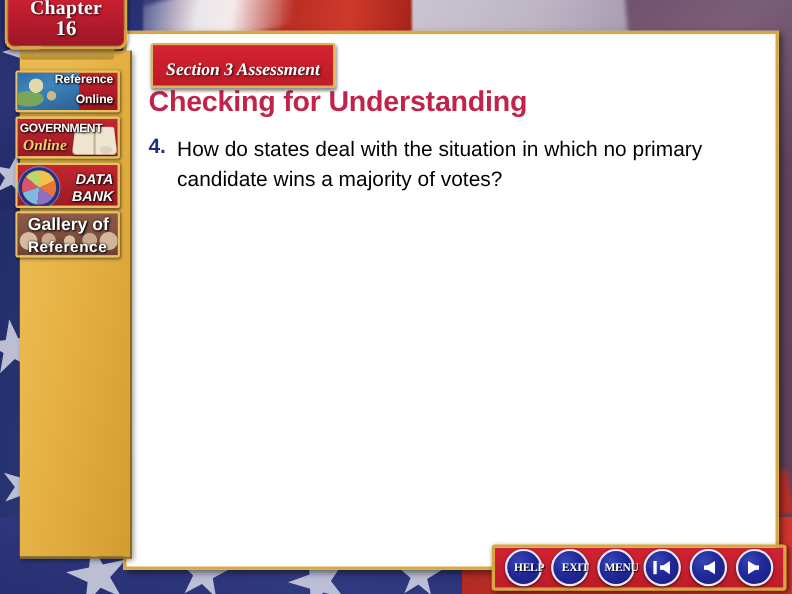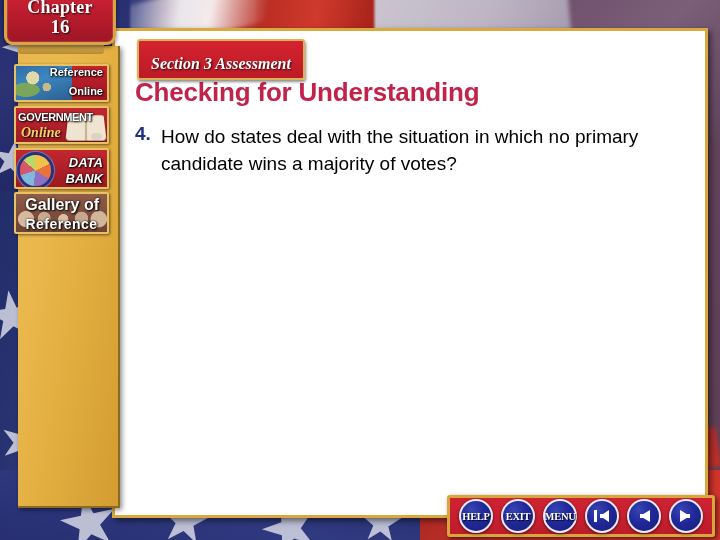--- a/index.html
+++ b/index.html
@@ -262,20 +262,21 @@
     background:radial-gradient(circle at 35% 30%, #3746b4 0%, #21289a 45%, #171e77 100%);
     border:2px solid #e9e9f2;
     box-shadow:0 1px 3px rgba(0,0,0,.6);
     display:flex; align-items:center; justify-content:center;
     cursor:pointer; flex:0 0 auto;
   }
   .nav-btn .txt {
     color:#fff; font-family:"Liberation Serif", serif;
     font-weight:bold; font-size:10.5px; letter-spacing:-.3px;
     text-shadow:1px 1px 1px rgba(0,0,0,.9);
+    padding-left:10px;
   }
   .nav-btn svg { display:block; }
 </style>
 </head>
 <body>
 
 <div id="stage">
 
   <div class="bg-base"></div>
   <div class="flag-mauve-right"></div>

